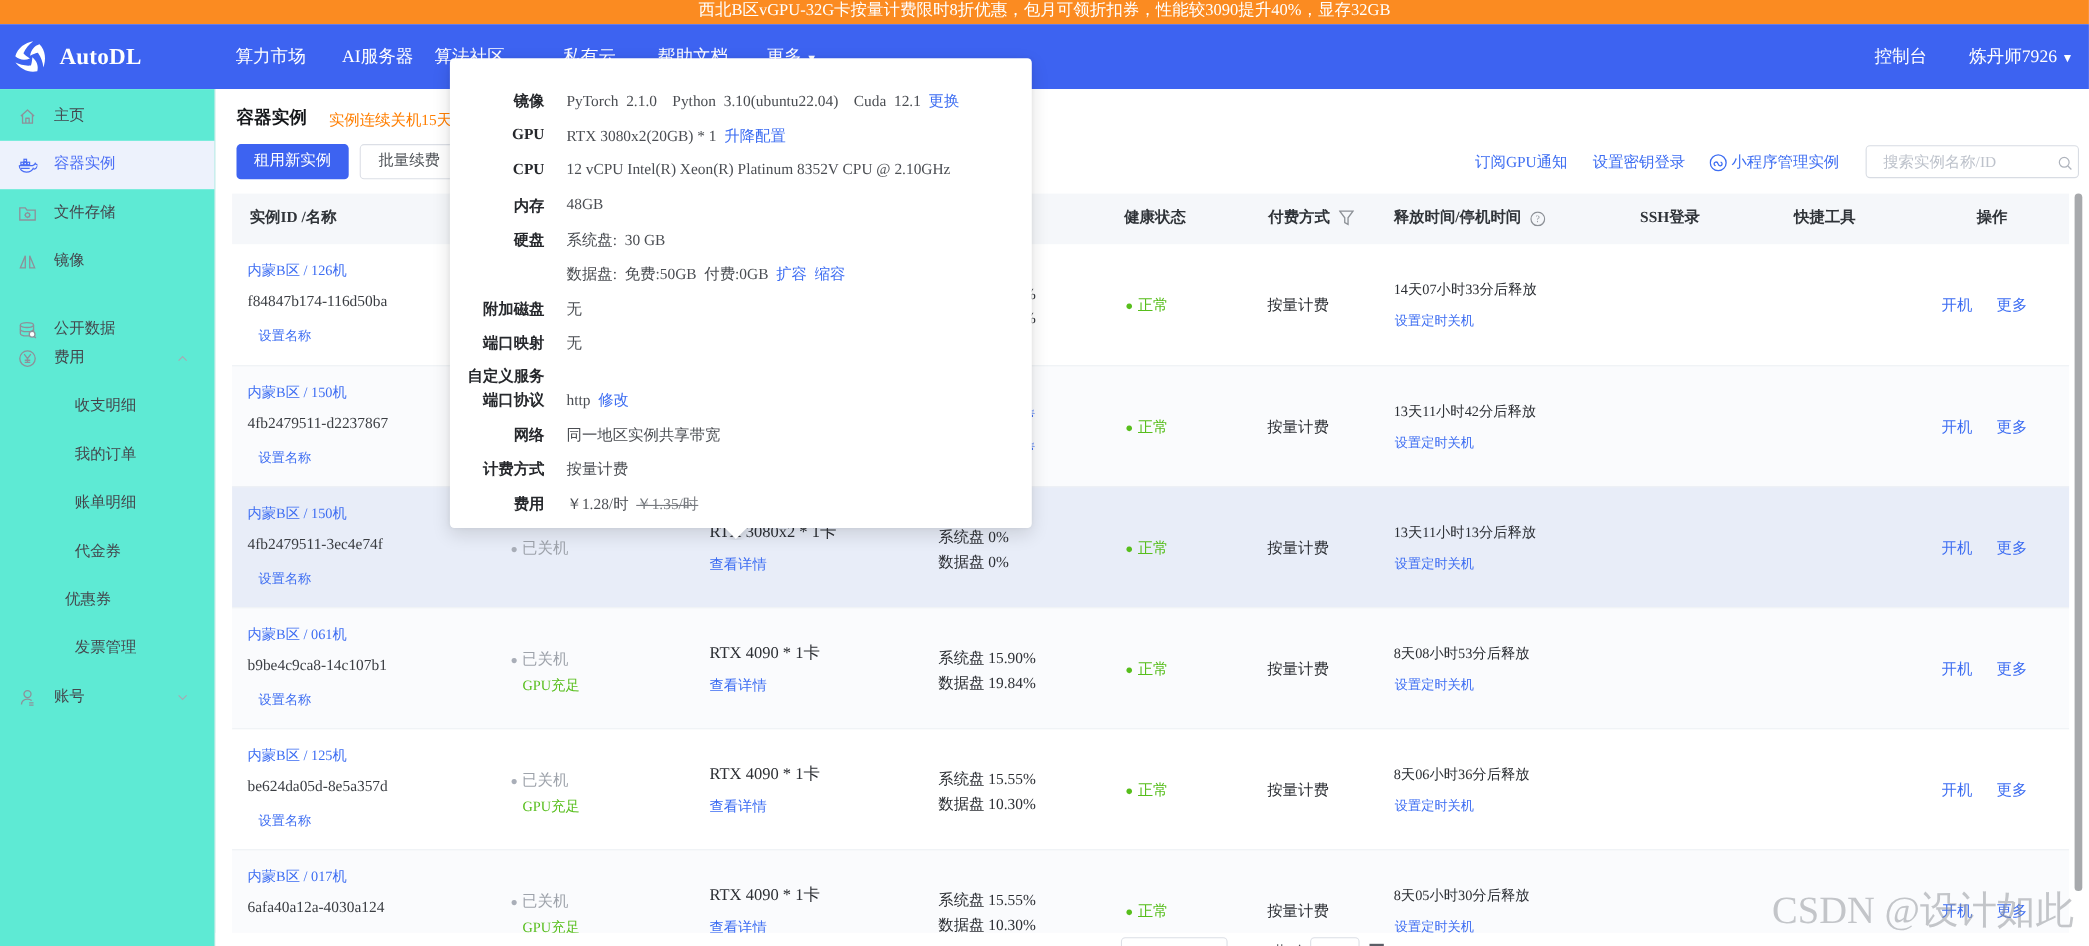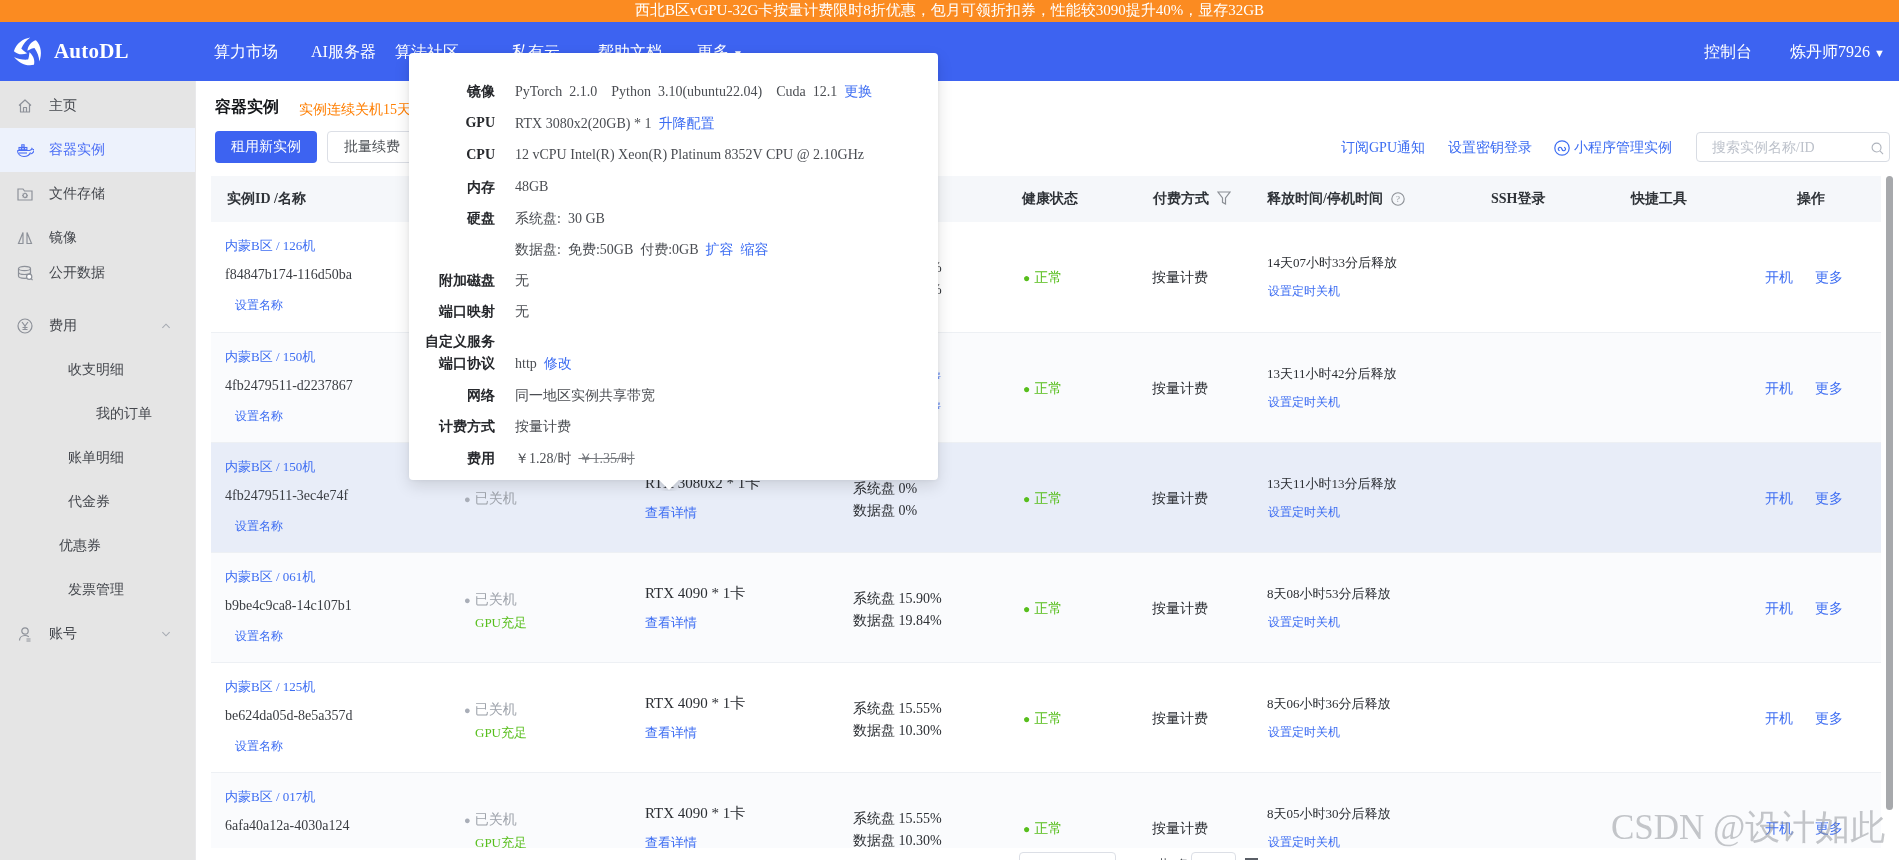--- a/index.html
+++ b/index.html
@@ -6,21 +6,21 @@
 html,body { width:1899px; height:860px; overflow:hidden; font-family:"Liberation Sans", sans-serif; background:#fff; }
 #root { position:relative; width:1899px; height:860px; overflow:hidden;font-family:Liberation Serif, serif; }
 .abs { position:absolute; }
 
 #topbar { position:absolute; left:0; top:0; width:1899px; height:22px; background:#FB8B21; color:#fff; font-size:15px; text-align:center; line-height:20px; }
 
 #navbar { position:absolute; left:0; top:22px; width:1899px; height:59px; background:#3D63F1; color:#fff; }
 .navitem { position:absolute; top:0; height:59px; line-height:59px; color:#fff; font-size:16px; white-space:nowrap; }
 #logotext { position:absolute; left:54px; top:0; height:59px; line-height:59px; font-size:21px; font-weight:bold; letter-spacing:0.2px; }
 
-#sidebar { position:absolute; left:0; top:81px; width:196px; height:779px; background:#e5e5e5; border-right:1px solid #E9E9EB; }
+#sidebar { position:absolute; left:0; top:81px; width:196px; height:779px; background:#5eead4; border-right:1px solid #E9E9EB; }
 .sitem { position:absolute; left:0; width:195px; height:44px; }
 .sitem .txt { position:absolute; left:49px; top:0; height:44px; line-height:44px; font-size:14px; color:#44474D; }
 .sitem .sub { left:68px; }
 .sitem .ico { position:absolute; left:16px; top:13px; width:18px; height:18px; }
 .sel { background:#EDF2FC; }
 .sel .txt { color:#4A6DF5; }
 .chev { position:absolute; right:24px; top:17px; width:10px; height:10px; }
 
 #content { position:absolute; left:196px; top:81px; width:1703px; height:779px; background:#fff; }
 #pgtitle { position:absolute; left:19px; top:16px; font-size:16px; font-weight:bold; color:#16181B; }
@@ -126,21 +126,21 @@
       </div>
       <div class="sitem" style="top: 135px;">
         <svg class="ico" width="18" height="18" viewBox="0 0 18 18">
           <g fill="none" stroke="#8D9199" stroke-width="1.2">
             <path d="M7 3.5 L2.5 14.5 H7 Z"></path>
             <path d="M11 3.5 L15.5 14.5 H11 Z"></path>
           </g>
         </svg>
         <div class="txt">镜像</div>
       </div>
-      <div class="sitem" style="top: 170px;">
+      <div class="sitem" style="top: 197px;">
         <svg class="ico" width="18" height="18" viewBox="0 0 18 18">
           <g fill="none" stroke="#8D9199" stroke-width="1.2">
             <ellipse cx="8.5" cy="4.5" rx="6" ry="2.2"></ellipse>
             <path d="M2.5 4.5 v3.8 c0 1.2 2.7 2.2 6 2.2 s6-1 6-2.2 v-3.8"></path>
             <path d="M2.5 8.3 v3.8 c0 1.2 2.7 2.2 6 2.2 s6-1 6-2.2 v-3.8"></path>
             <circle cx="13.2" cy="12.8" r="2.6" fill="white"></circle>
             <path d="M15 14.6 l1.6 1.6"></path>
           </g>
         </svg>
         <div class="txt">公开数据</div>
@@ -153,21 +153,21 @@
           </g>
         </svg>
         <div class="txt">费用</div>
         <svg class="chev" width="11" height="11" viewBox="0 0 11 11">
           <path d="M1.5 7.5 L5.5 3.5 L9.5 7.5" fill="none" stroke="#A6AAB2" stroke-width="1.2"></path>
         </svg>
       </div>
       <div class="sitem" style="top: 267px;">
         <div class="txt sub" style="left:68px">收支明细</div>
       </div>
-      <div class="sitem" style="top: 311px; margin-left: 28px;">
+      <div class="sitem" style="top: 311px;">
         <div class="txt sub" style="left:68px">我的订单</div>
       </div>
       <div class="sitem" style="top: 355px;">
         <div class="txt sub" style="left:68px">账单明细</div>
       </div>
       <div class="sitem" style="top: 399px;">
         <div class="txt sub" style="left:68px">代金券</div>
       </div>
       <div class="sitem" style="top: 443px;">
         <div class="txt sub" style="left:59px">优惠券</div>

